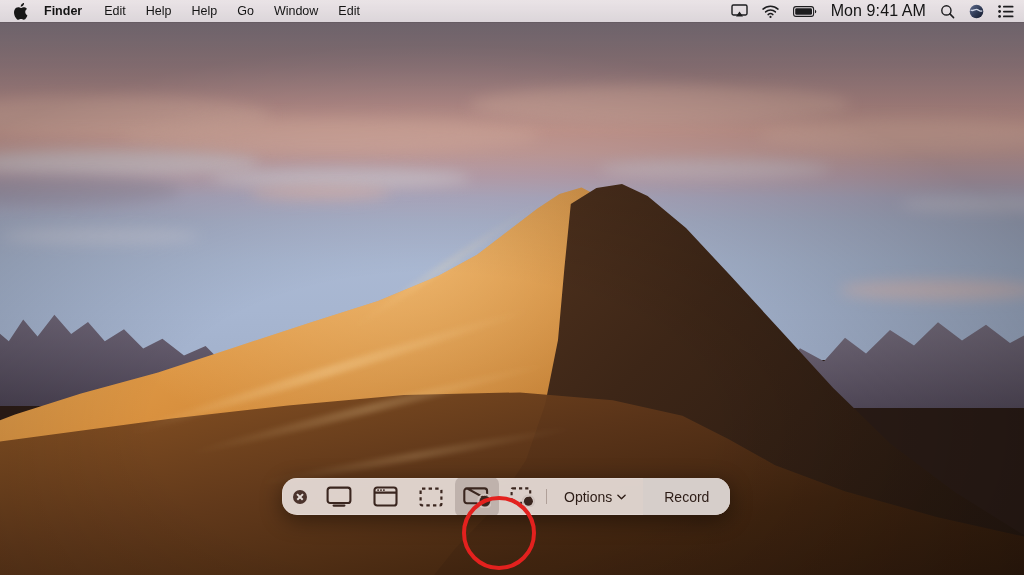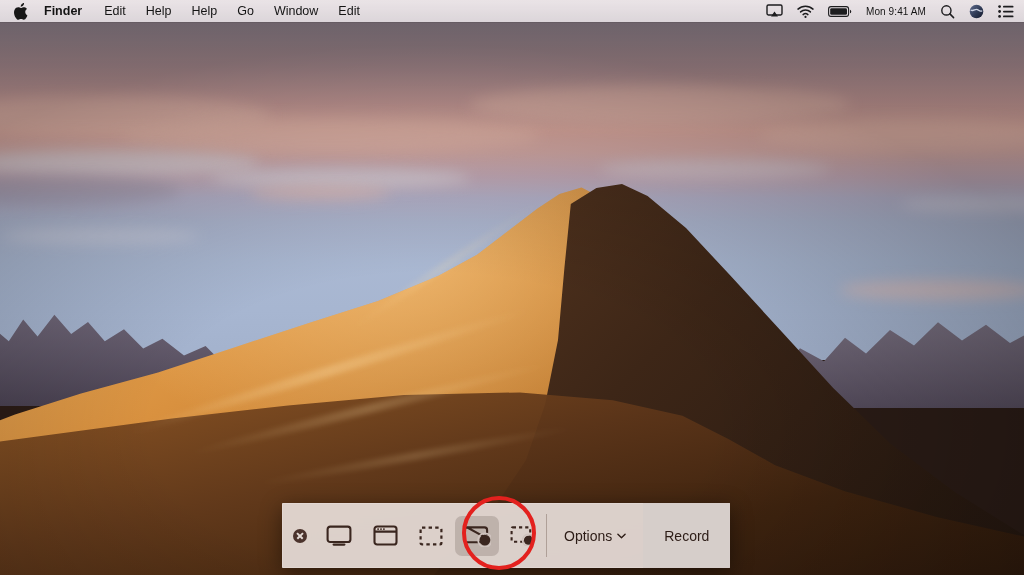--- a/index.html
+++ b/index.html
@@ -150,31 +150,31 @@
   #menubar-right { margin-left: auto; display: flex; align-items: center; padding-right: 10px; gap: 14px; }
   .menu-item {
     padding: 0 10px;
     line-height: 22px;
     white-space: nowrap;
     cursor: default;
   }
   .menu-item.bold { font-weight: bold; padding-left: 8px; padding-right: 12px; }
   .apple-logo { width: 15px; height: 17px; display: block; }
   .mb-icon { display: flex; align-items: center; justify-content: center; }
-  #clock { font-size: 10px; letter-spacing: .1px; white-space: nowrap; }
+  #clock { font-size: 16px; letter-spacing: .1px; white-space: nowrap; }
 
   
   #shot-toolbar {
     position: absolute;
-    left: 282px; top: 503px;
-    height: 65px;
+    left: 282px; top: 478px;
+    height: 37px;
     display: flex;
     align-items: stretch;
     background: rgba(232,222,218,.92);
-    border-radius: 1px;
+    border-radius: 15px;
     box-shadow: 0 5px 22px rgba(0,0,0,.45), 0 0 0 .5px rgba(255,255,255,.35) inset;
     backdrop-filter: blur(18px);
     overflow: hidden;
     z-index: 20;
   }
   .tb-group { display: flex; align-items: center; }
   #close-wrap { padding: 0 9px 0 11px; display: flex; align-items: center; }
   .close-btn {
     width: 14px; height: 14px; border-radius: 50%;
     background: #4b332c;

